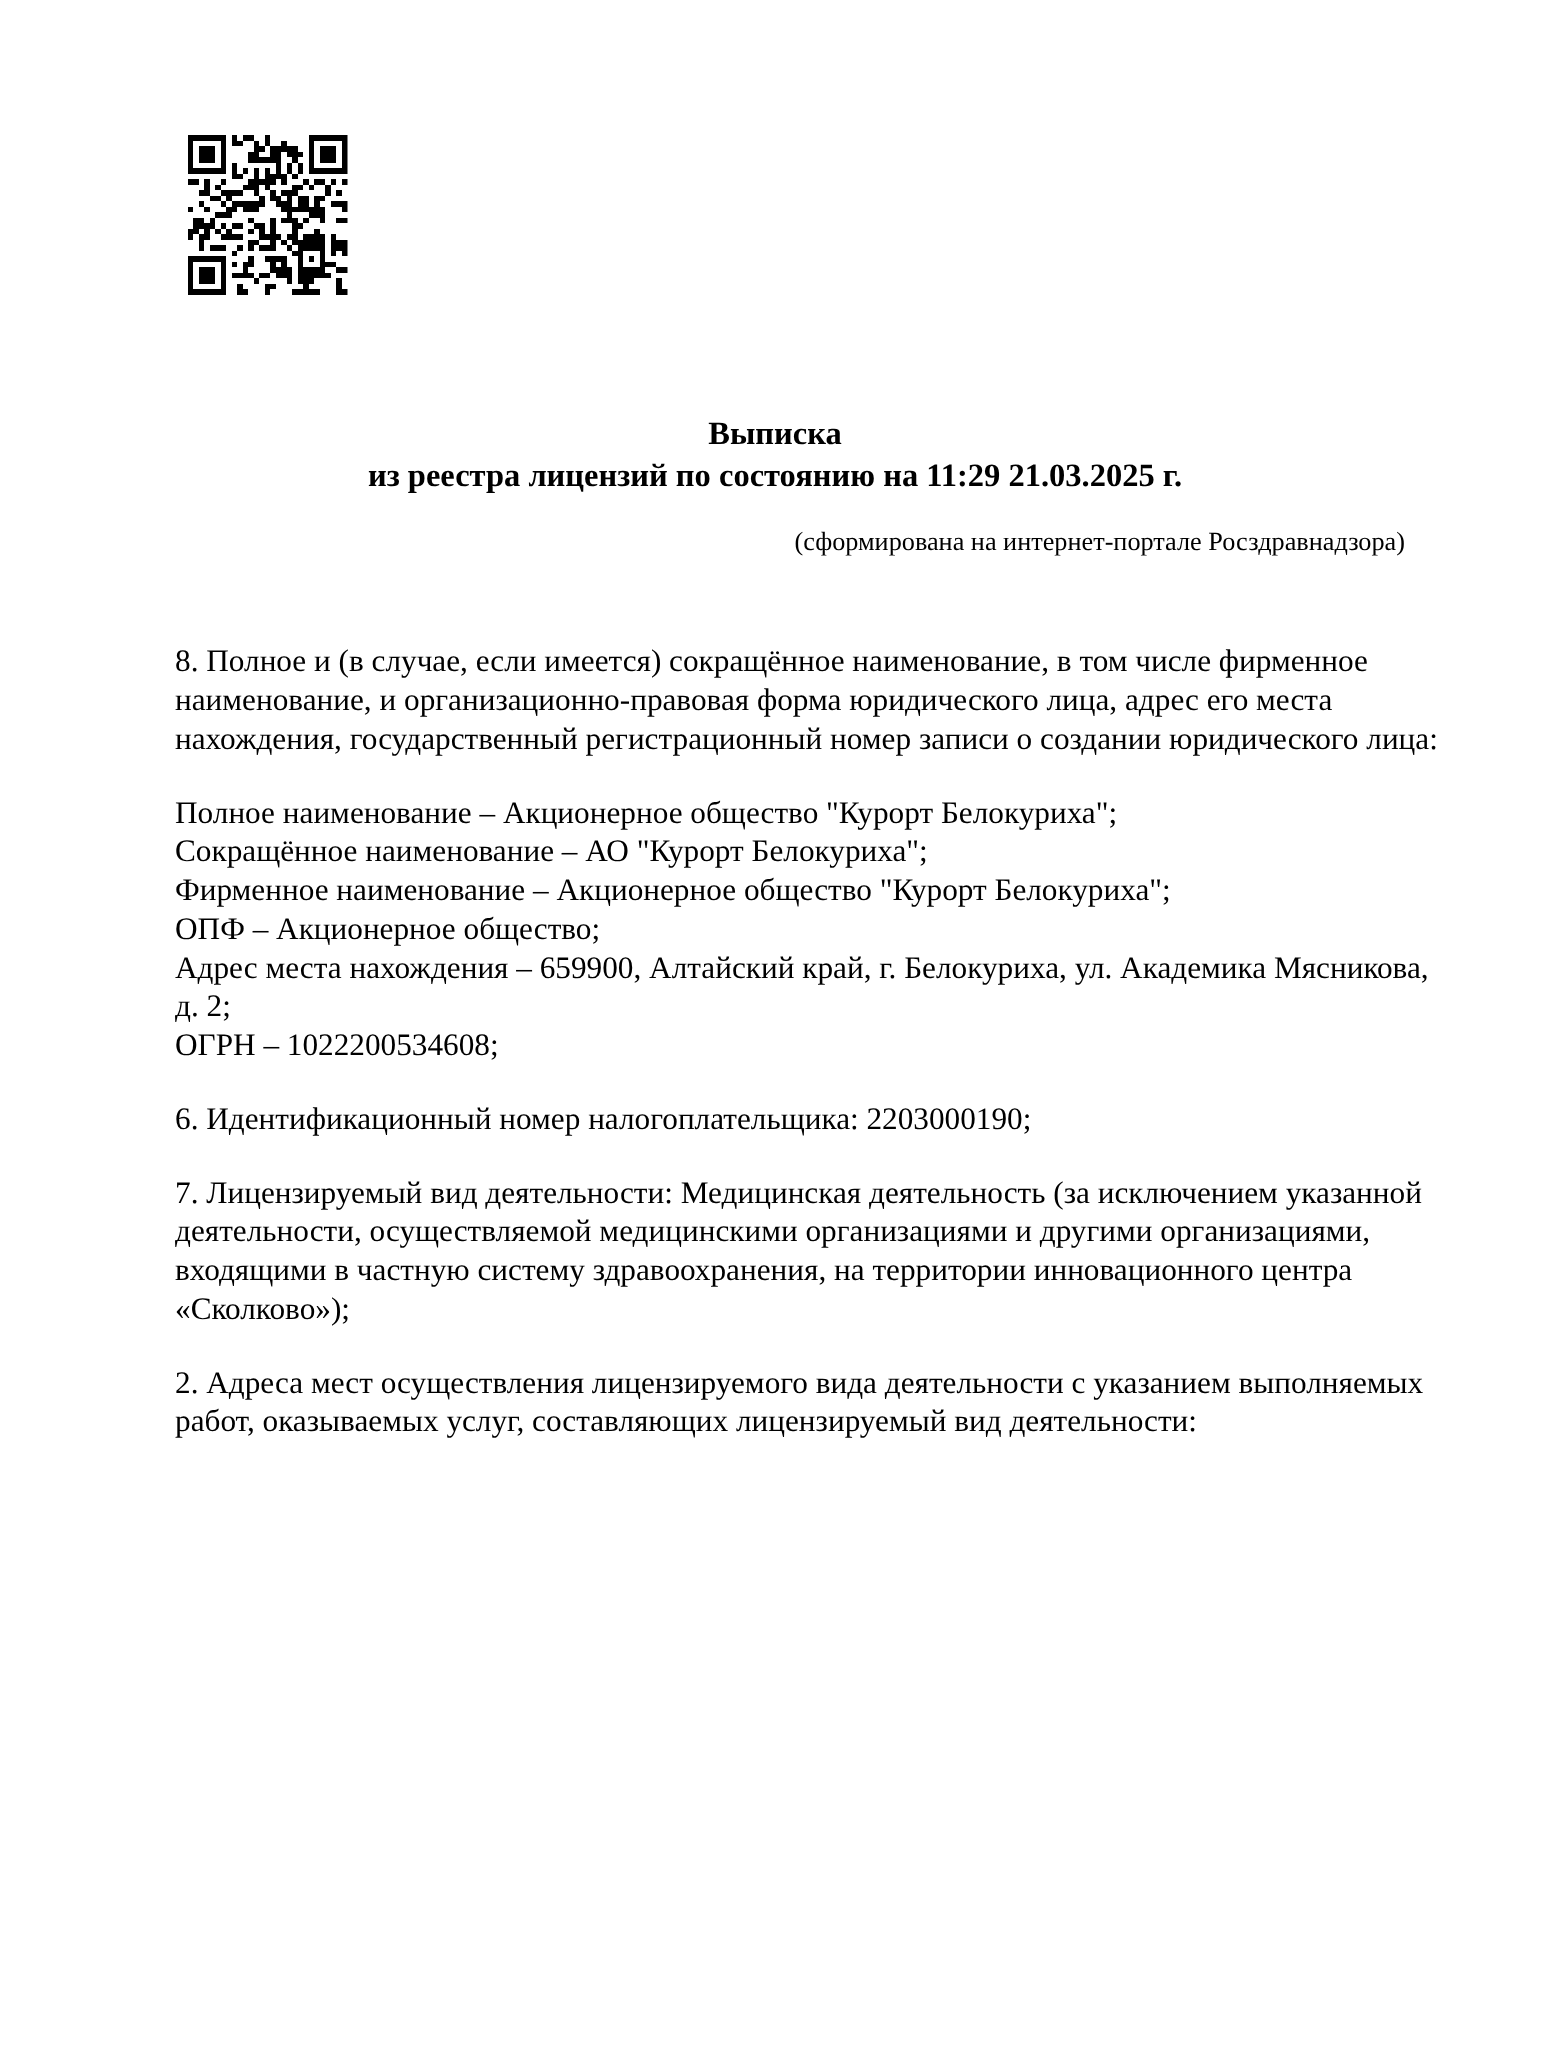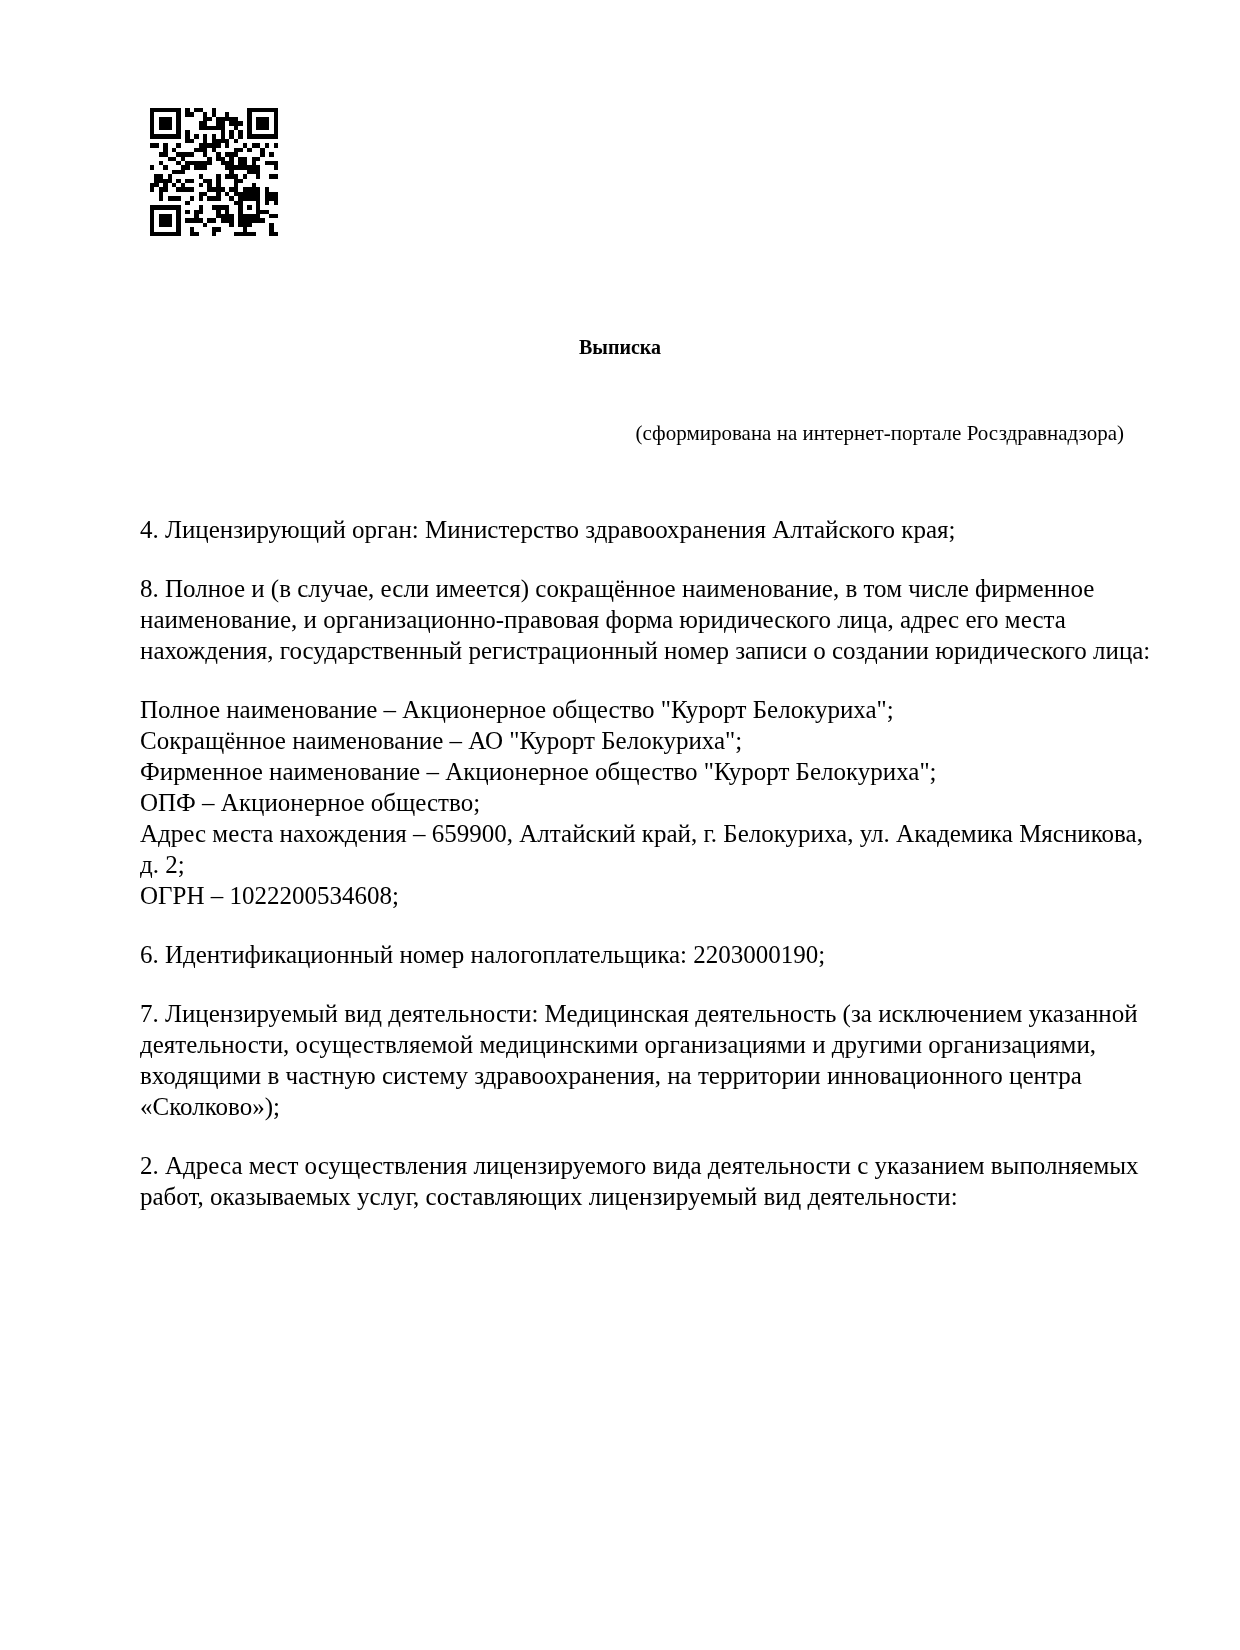--- a/index.html
+++ b/index.html
@@ -21,21 +21,21 @@
     height: 128px;
   }
   .qr rect { fill: #000000; }
   .title-block {
     position: absolute;
     top: 330px;
     left: 0;
     width: 100%;
     text-align: center;
     font-weight: bold;
-    font-size: 20px;
+    font-size: 26px;
     line-height: 34px;
   }
   .subtitle {
     position: absolute;
     top: 421px;
     right: 116px;
     font-size: 21px;
     line-height: 25px;
     text-align: center;
   }
@@ -447,26 +447,26 @@
       <rect x="20" y="28" width="1" height="1"></rect>
       <rect x="21" y="28" width="1" height="1"></rect>
       <rect x="22" y="28" width="1" height="1"></rect>
       <rect x="23" y="28" width="1" height="1"></rect>
       <rect x="27" y="28" width="1" height="1"></rect>
       <rect x="28" y="28" width="1" height="1"></rect>
     </svg>
 
   <div class="title-block">
     <div>Выписка</div>
+    <div>из реестра лицензий по состоянию на 11:29 21.03.2025 г.</div>
   </div>
 
   <div class="subtitle">(сформирована на интернет-портале Росздравнадзора)</div>
 
   <div class="doc-body">
-    <p>4. Лицензирующий орган: Министерство здравоохранения Алтайского края;</p>
     <p>8. Полное и (в случае, если имеется) сокращённое наименование, в том числе фирменное
 наименование, и организационно-правовая форма юридического лица, адрес его места
 нахождения, государственный регистрационный номер записи о создании юридического лица:</p>
     <p>Полное наименование – Акционерное общество "Курорт Белокуриха";
 Сокращённое наименование – АО "Курорт Белокуриха";
 Фирменное наименование – Акционерное общество "Курорт Белокуриха";
 ОПФ – Акционерное общество;
 Адрес места нахождения – 659900, Алтайский край, г. Белокуриха, ул. Академика Мясникова,
 д. 2;
 ОГРН – 1022200534608;</p>

